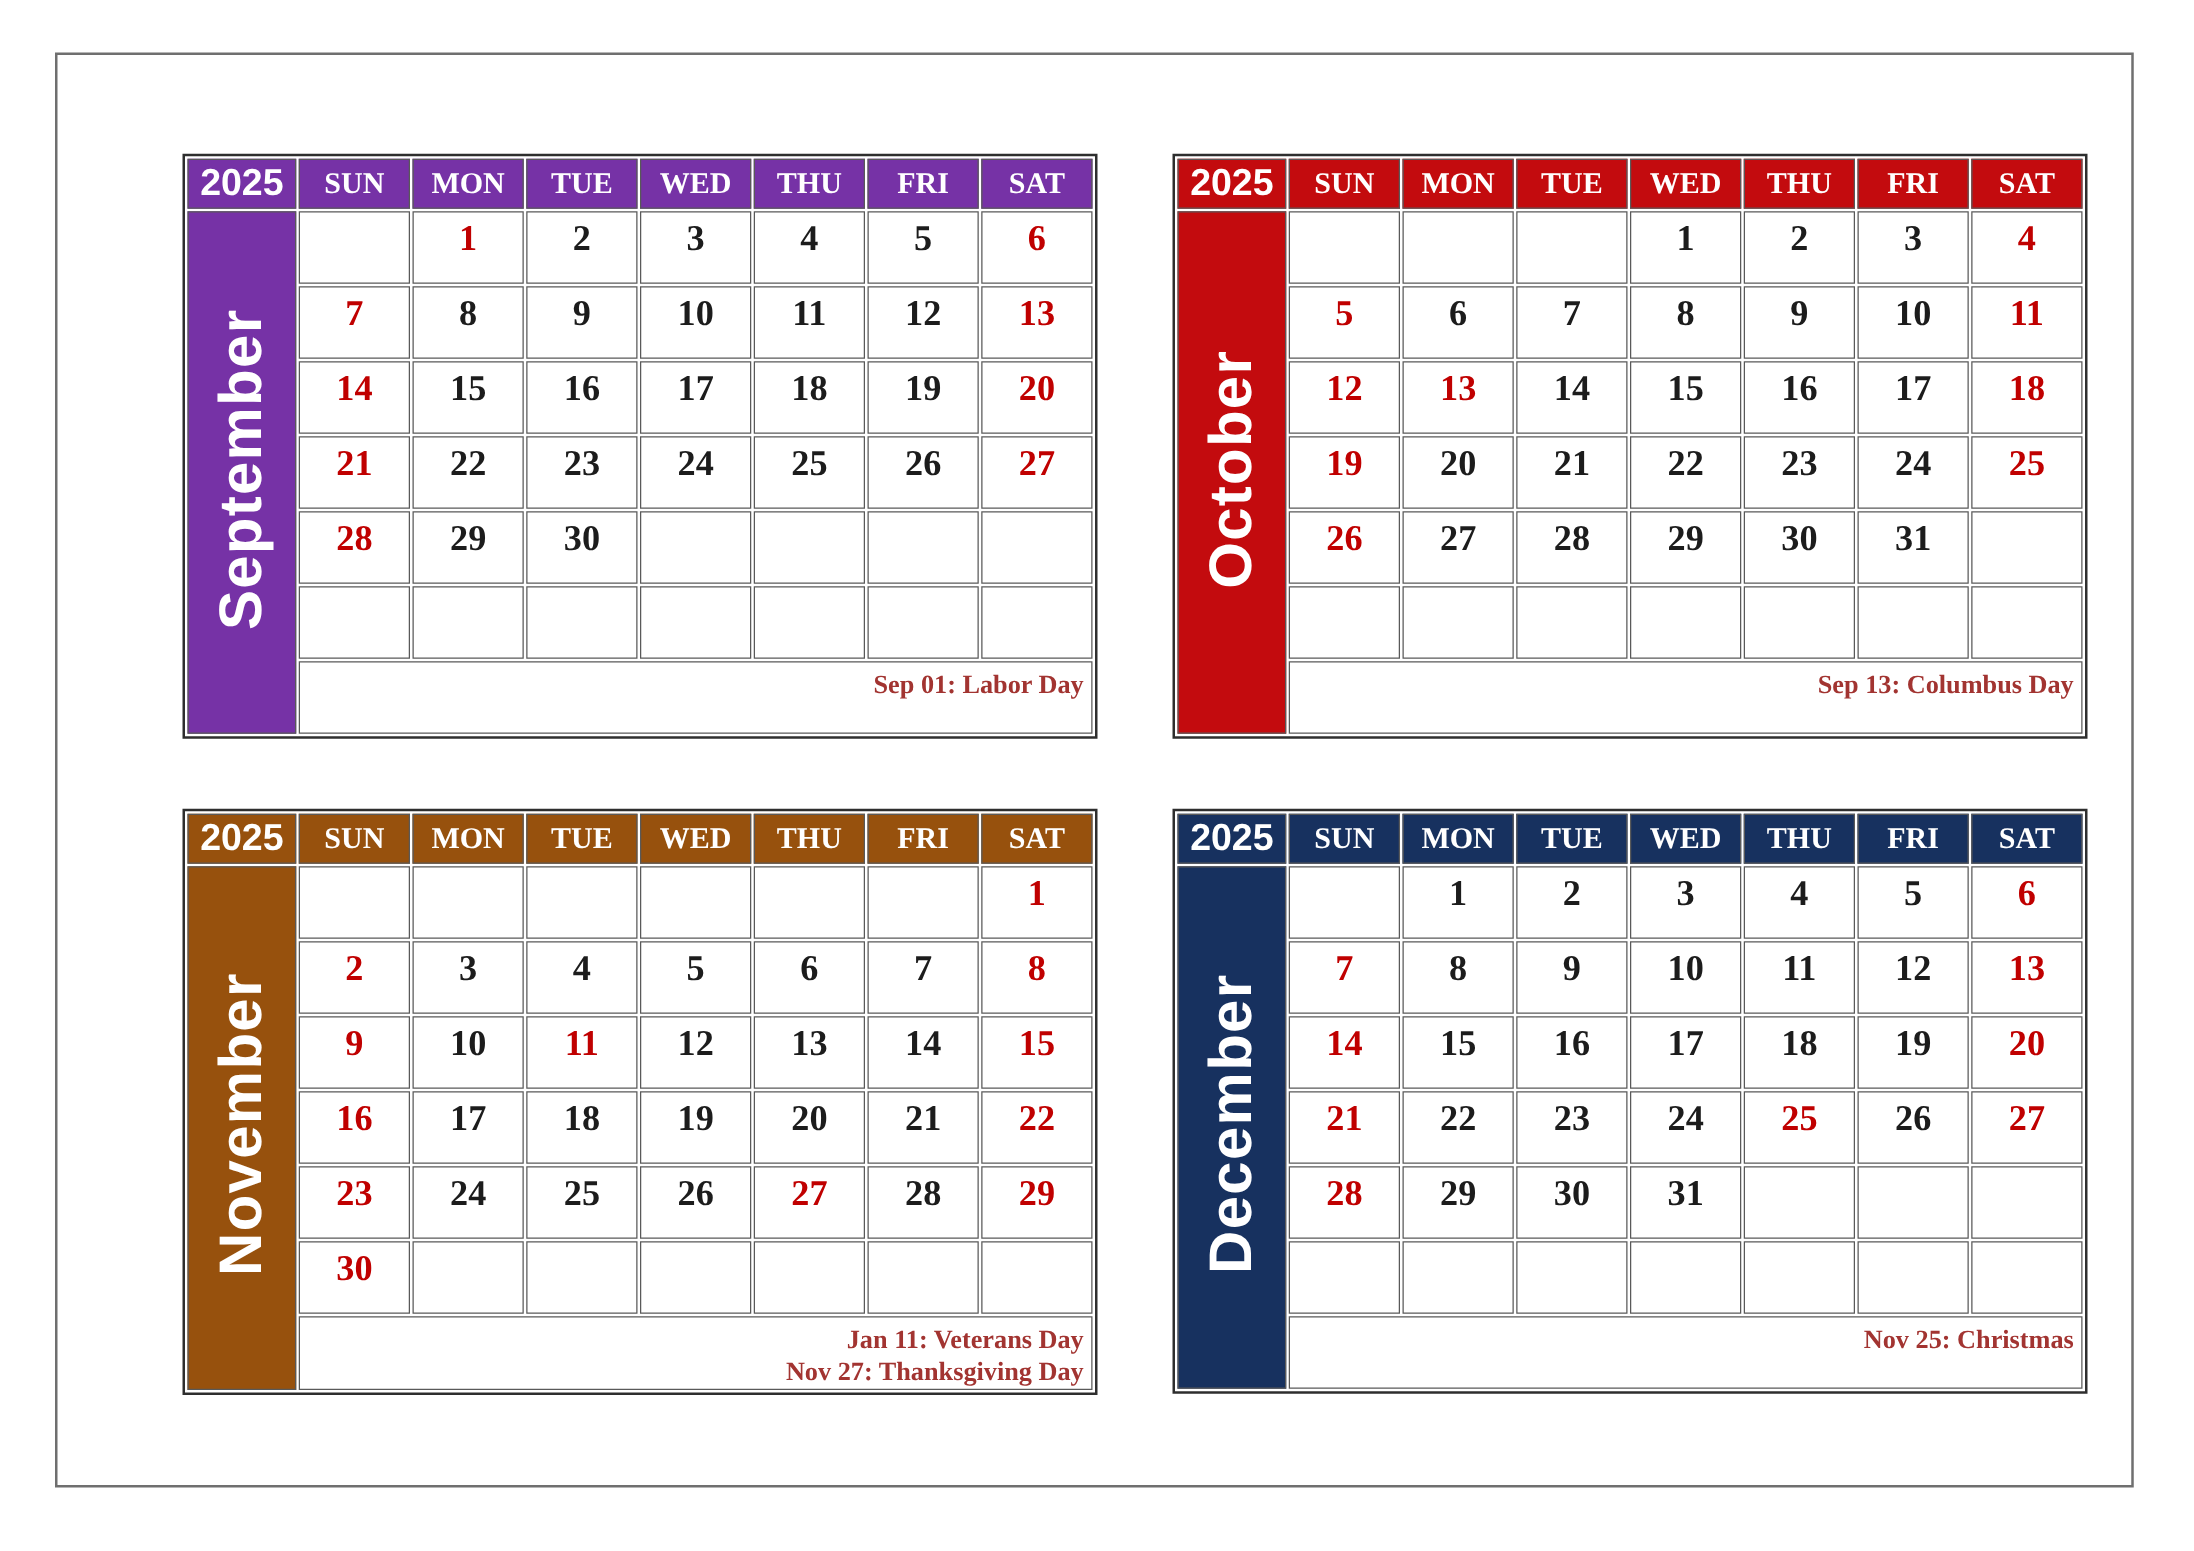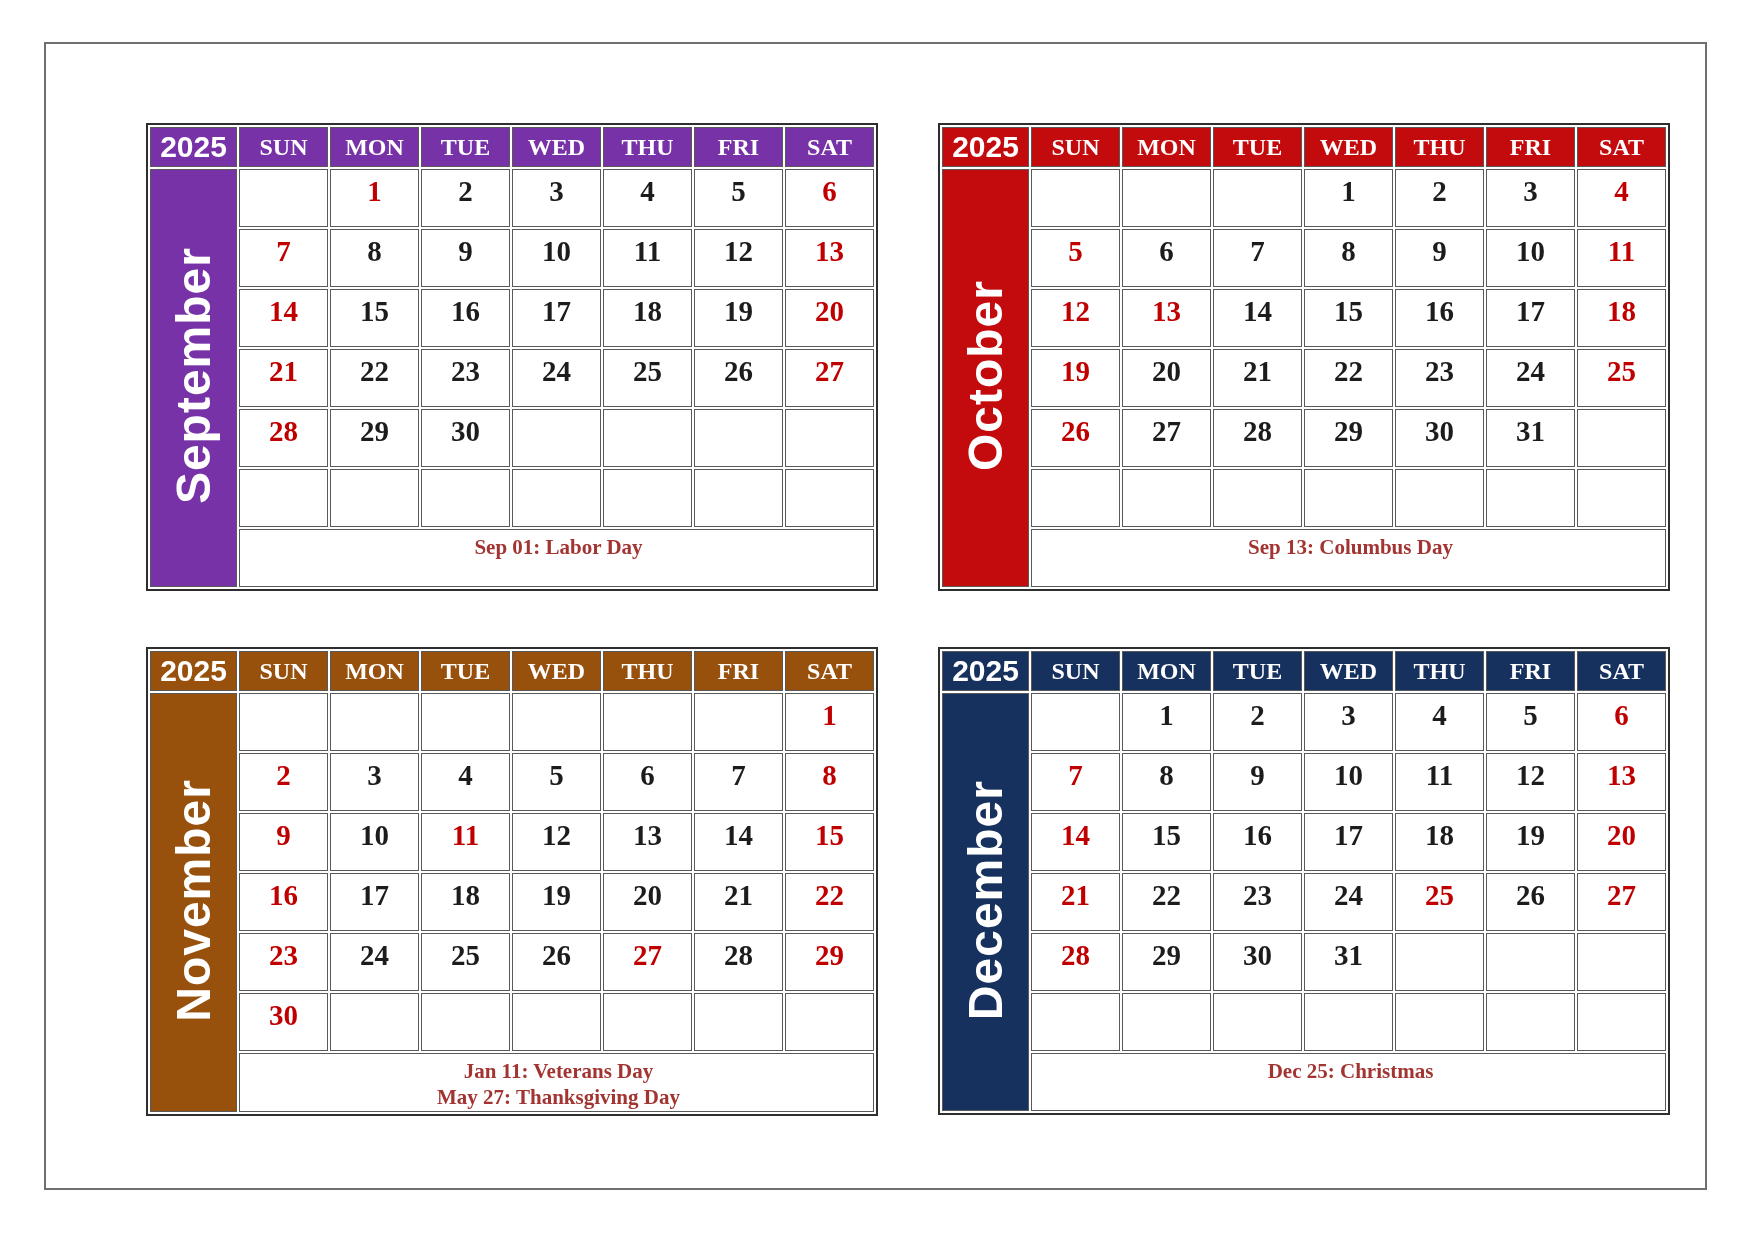--- a/index.html
+++ b/index.html
@@ -23,21 +23,21 @@
   td.dow{width:89px;height:40px;color:#fff;text-align:center;vertical-align:middle;
         font:bold 24px "Liberation Serif",serif;}
   td.monthbar{text-align:center;vertical-align:middle;}
   .vert{writing-mode:vertical-rl;transform:rotate(180deg);display:inline-block;
         font:bold 48px "Liberation Sans",sans-serif;color:#fff;letter-spacing:1px;}
 
   td.day{height:58px;text-align:center;vertical-align:top;padding-top:5px;
         font:bold 29px "Liberation Serif",serif;color:#1c1c1c;}
   td.day.red{color:var(--red_date,#C00000);}
 
-  td.holiday{height:58px;vertical-align:top;text-align:center;padding:4px 6px 0 10px;
+  td.holiday{height:58px;vertical-align:top;text-align:right;padding:4px 6px 0 10px;
         font:bold 21px "Liberation Serif",serif;color:var(--holiday_text,#A23431);line-height:1.25;}
 
   .footer{position:absolute;left:0;top:1140px;width:100%;text-align:center;}
   .footer a{font:400 26px "Liberation Sans",sans-serif;color:var(--footer_link,#2121CC);
         text-decoration:underline;cursor:pointer;}
 </style>
 </head>
 <body>
 
 <div class="page">
@@ -259,21 +259,21 @@
               <td class="day"></td>
               <td class="day"></td>
               <td class="day"></td>
               <td class="day"></td>
               <td class="day"></td>
               <td class="day"></td>
             </tr>
             <tr>
               <td class="holiday" colspan="7">
                 <div>Jan 11: Veterans Day</div>
-                <div>May 27: Thanksgiving Day</div>
+                <div>Nov 27: Thanksgiving Day</div>
               </td>
             </tr>
           </tbody>
         </table>
       </div>
       <div class="cal pos-3">
         <table>
           <tbody>
             <tr>
               <td class="year" style="background: rgb(23, 49, 95);">2025</td>
@@ -335,20 +335,20 @@
               <td class="day"></td>
               <td class="day"></td>
               <td class="day"></td>
               <td class="day"></td>
               <td class="day"></td>
               <td class="day"></td>
               <td class="day"></td>
             </tr>
             <tr>
               <td class="holiday" colspan="7">
-                <div>Dec 25: Christmas</div>
+                <div>Nov 25: Christmas</div>
               </td>
             </tr>
           </tbody>
         </table>
       </div>
     </div>
 </div>
 
 </body></html>

